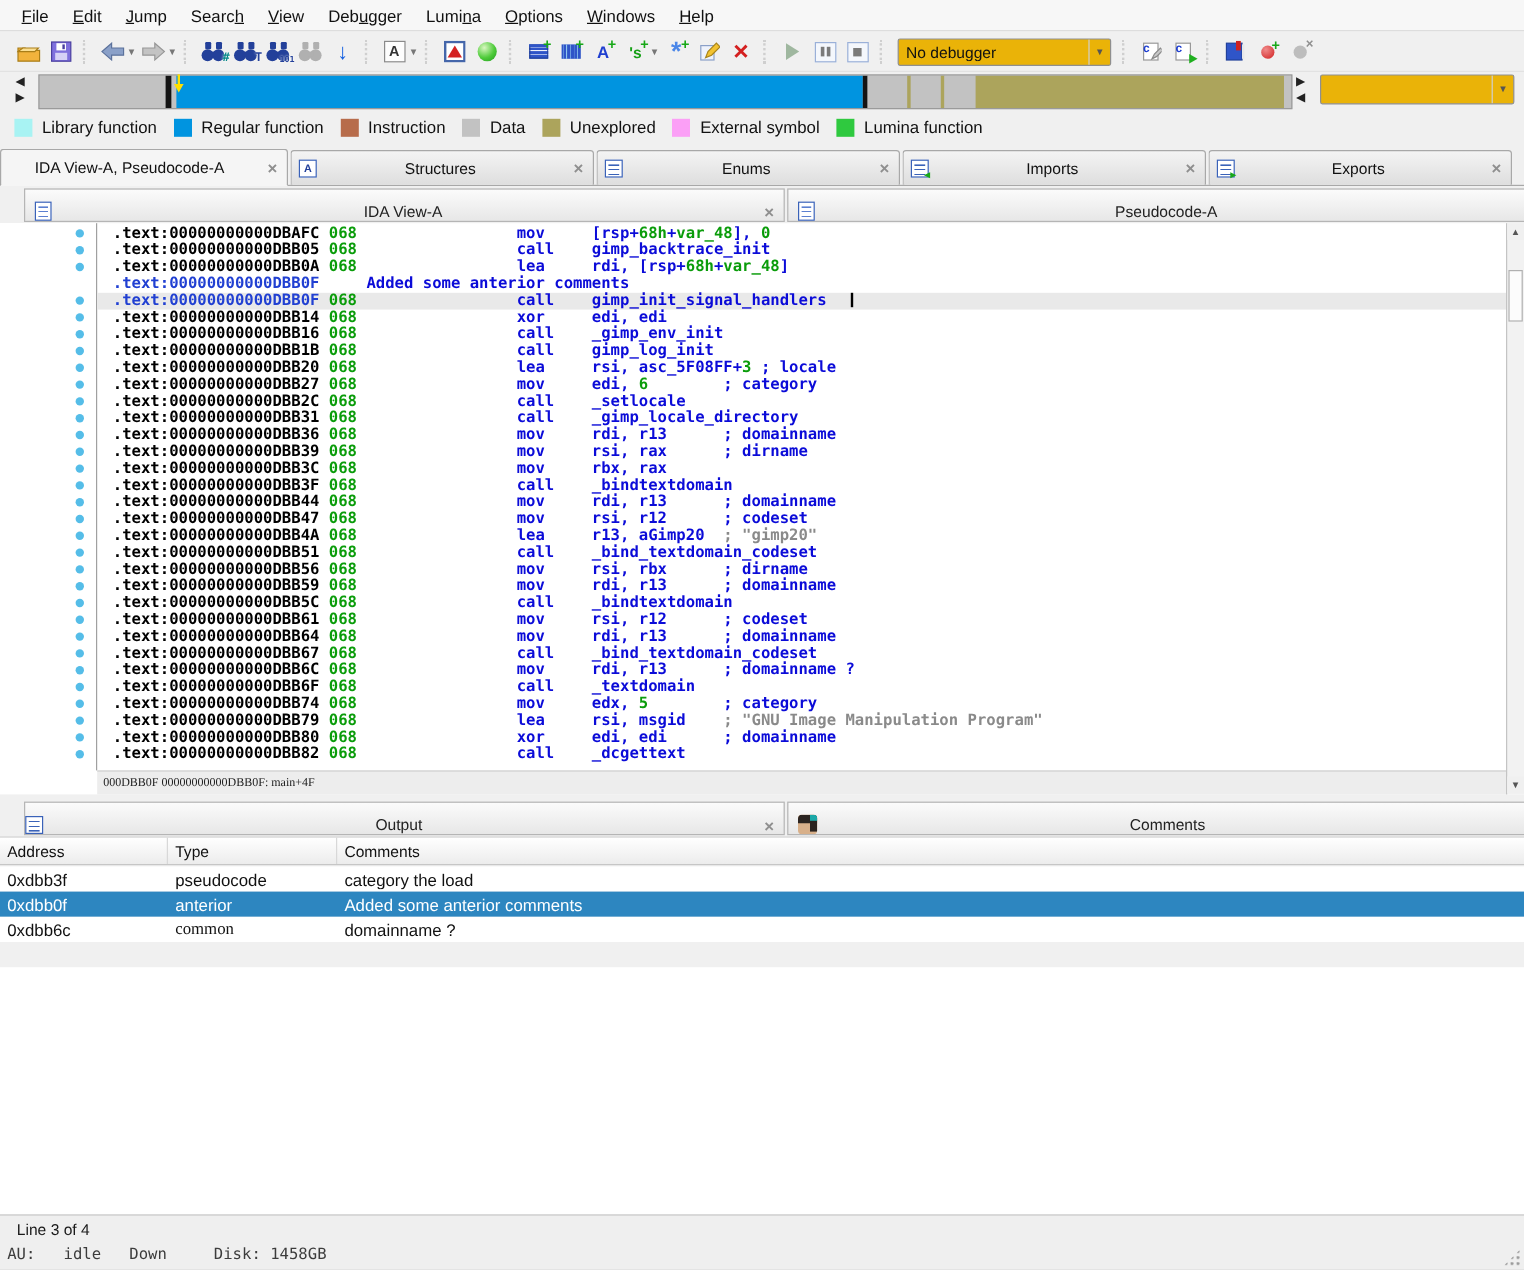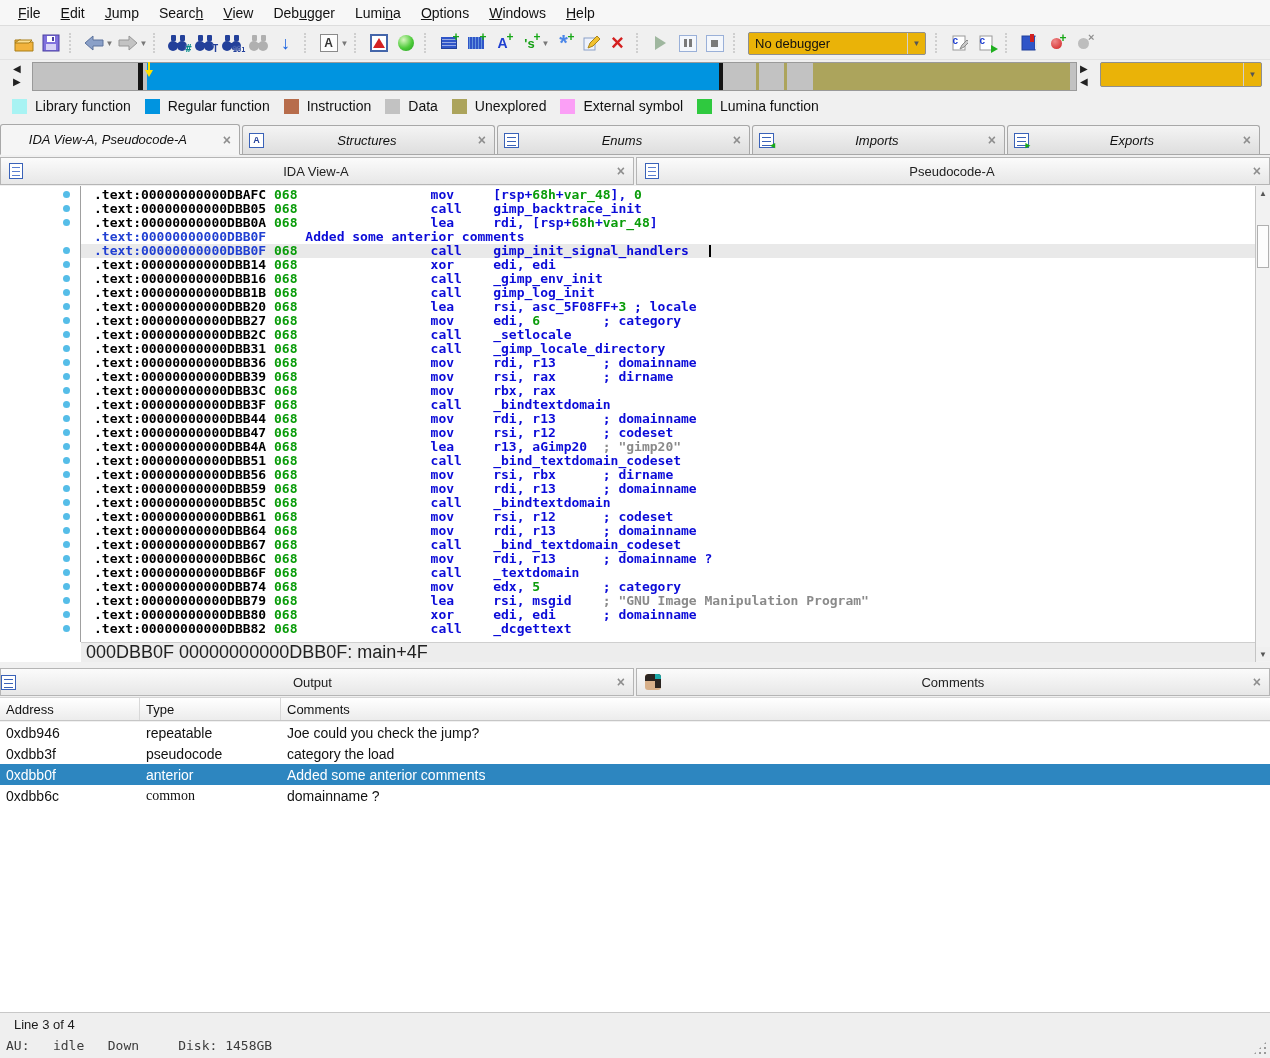--- a/index.html
+++ b/index.html
@@ -35,30 +35,30 @@
   #topcombo{left:1100px;top:62px;width:162px;}
   
   #legend{left:0;top:93px;width:1270px;height:26px;display:flex;align-items:center;padding-left:12px;box-sizing:border-box;font-size:14px;}
   .leg{display:flex;align-items:center;margin-right:14px;}
   .leg .sw{width:15px;height:15px;margin-right:8px;}
   
   #tabbar{left:0;top:124px;width:1270px;height:31px;display:flex;align-items:flex-end;border-bottom:1px solid #a8a8a8;box-sizing:border-box;}
   .tab{height:29px;display:flex;align-items:center;box-sizing:border-box;border:1px solid #a8a8a8;border-bottom:none;
        background:linear-gradient(#f4f4f4,#dedede);font-size:13px;margin-right:2px;border-radius:3px 3px 0 0;}
   .tab.active{background:#f5f5f5;height:31px;margin-bottom:-1px;border-bottom:1px solid #f5f5f5;}
-  .tab .tlabel{flex:1;text-align:center;padding:0 6px;white-space:nowrap;overflow:hidden;font-style:italic;}
+  .tab .tlabel{flex:1;text-align:center;padding:0 6px;white-space:nowrap;overflow:hidden;}
   .tab .ticon{margin-left:6px;}
   .closex{color:#8f8f8f;font-weight:bold;font-size:14px;padding:0 8px;line-height:14px;}
   .boxicon{width:15px;height:15px;background:#fff;border:1px solid #3a62b8;box-sizing:border-box;position:relative;font-size:9px;color:#23409a;display:flex;align-items:center;justify-content:center;font-weight:bold;}
   .boxicon .lines{position:absolute;left:2px;right:2px;top:3px;height:9px;
         background:repeating-linear-gradient(#3a62b8 0 1px,transparent 1px 4px);}
   .boxicon .garr{position:absolute;font-size:9px;color:#18a818;font-weight:bold;right:-2px;bottom:-3px;}
   
   .pane-hdr{height:28px;background:linear-gradient(#fbfbfb,#e7e7e7);border:1px solid #b5b5b5;box-sizing:border-box;
-            display:flex;align-items:center;font-size:13px;color:#222;}
+            display:flex;align-items:flex-end;font-size:13px;color:#222;margin-left:20px;}
   .pane-hdr .ptitle{flex:1;text-align:center;}
   #hdr-idaview{left:0;top:157px;width:634px;}
   #hdr-pseudo{left:636px;top:157px;width:634px;}
   #hdr-output{left:0;top:668px;width:634px;}
   #hdr-comments{left:636px;top:668px;width:634px;}
   .doc-icon{width:14px;height:16px;margin-left:8px;background:#fff;border:1px solid #3a62b8;position:relative;box-sizing:border-box;}
   .doc-icon:before{content:"";position:absolute;left:2px;right:2px;top:3px;height:9px;
         background:repeating-linear-gradient(#5b7fd0 0 1px,transparent 1px 4px);}
   .avatar{width:16px;height:16px;margin-left:8px;position:relative;background:#d8b08a;border-radius:3px;overflow:hidden;}
   .avatar .hair{position:absolute;left:0;top:0;width:16px;height:7px;background:#2b2420;border-radius:3px 3px 0 0;}
@@ -68,21 +68,21 @@
   #listing{left:0;top:186px;width:1270px;height:476px;background:#fff;}
   #gutter{position:absolute;left:0;top:0;width:80px;bottom:20px;background:#fff;border-right:1px solid #a0a0a0;}
   .dot{position:absolute;left:63px;width:7px;height:7px;border-radius:50%;background:#55bde8;}
   #asm{position:absolute;left:81px;right:15px;top:2px;bottom:20px;overflow:hidden;
        font-family:"DejaVu Sans Mono",monospace;font-size:13px;font-weight:bold;line-height:14px;white-space:pre;}
   .asm-row{height:14px;padding-left:13px;}
   .asm-row.sel{background:#e9e9e9;}
   .k-a{color:#000;} .k-ab{color:#2140d2;} .k-n{color:#0a9c0a;} .k-c{color:#0b0bd8;} .k-cmg{color:#8a8a8a;}
   .caret{display:inline-block;width:2px;height:12px;background:#000;margin-left:20px;vertical-align:-2px;}
   #asm-status{position:absolute;left:81px;right:15px;bottom:0;height:20px;background:#ededed;border-top:1px solid #cfcfcf;
-       font-family:Liberation Sans, sans-serif;font-size:18px;color:#222;line-height:19px;padding-left:5px;box-sizing:border-box;}
+       font-family:Liberation Serif, serif;font-size:10px;color:#222;line-height:19px;padding-left:5px;box-sizing:border-box;}
   #vscroll{position:absolute;right:0;top:0;width:15px;height:476px;background:#f2f2f2;border-left:1px solid #c4c4c4;box-sizing:border-box;}
   .sbtn{position:absolute;left:0;width:14px;height:14px;background:#f0f0f0;display:flex;align-items:center;justify-content:center;
         font-size:8px;color:#555;}
   #sthumb{position:absolute;left:1px;top:39px;width:12px;height:43px;background:#fcfcfc;border:1px solid #b0b0b0;box-sizing:border-box;}
   
   #tblhdr{left:0;top:697px;width:1270px;height:24px;background:linear-gradient(#ffffff,#ececec);
           border-top:1px solid #d5d5d5;border-bottom:1px solid #c6c6c6;box-sizing:border-box;display:flex;font-size:13px;align-items:center;}
   .th{height:100%;display:flex;align-items:center;box-sizing:border-box;border-right:1px solid #d8d8d8;padding-left:6px;}
   .th:last-child{border-right:none;}
   #tblrows{left:0;top:722px;width:1270px;}
@@ -495,25 +495,20 @@
     <span class="closex">×</span>
   </div>
 
   <div id="tblhdr" class="abs">
       <span class="th" style="width: 140px;">Address</span>
       <span class="th" style="width: 141px;">Type</span>
       <span class="th" style="width: 989px;">Comments</span>
     </div>
   <div id="tblrows" class="abs">
       <div class="tr">
-        <span class="td" style="width: 140px;">0xdb946</span>
-        <span class="td" style="width: 141px;">repeatable</span>
-        <span class="td" style="width: 989px;">Joe could you check the jump?</span>
-      </div>
-      <div class="tr">
         <span class="td" style="width: 140px;">0xdbb3f</span>
         <span class="td" style="width: 141px;">pseudocode</span>
         <span class="td" style="width: 989px;">category the load</span>
       </div>
       <div class="tr selrow">
         <span class="td" style="width: 140px;">0xdbb0f</span>
         <span class="td" style="width: 141px;">anterior</span>
         <span class="td" style="width: 989px;">Added some anterior comments</span>
       </div>
       <div class="tr">

